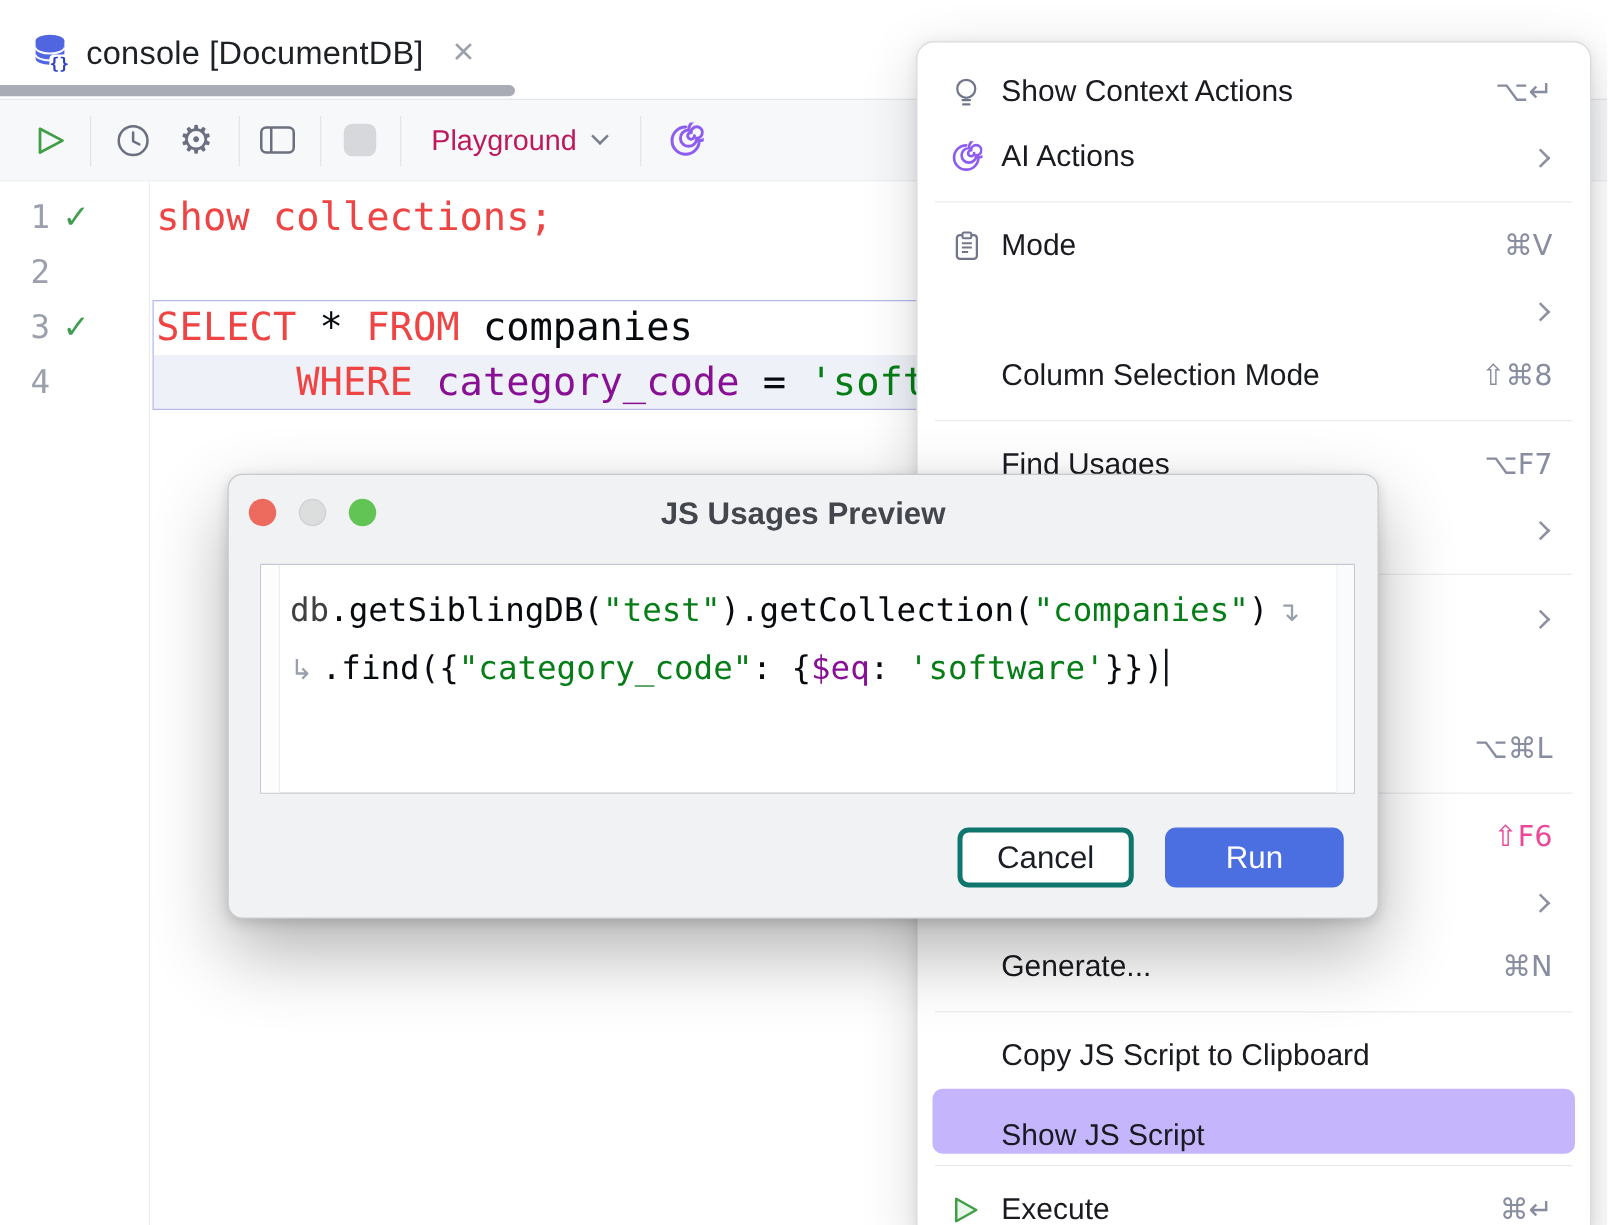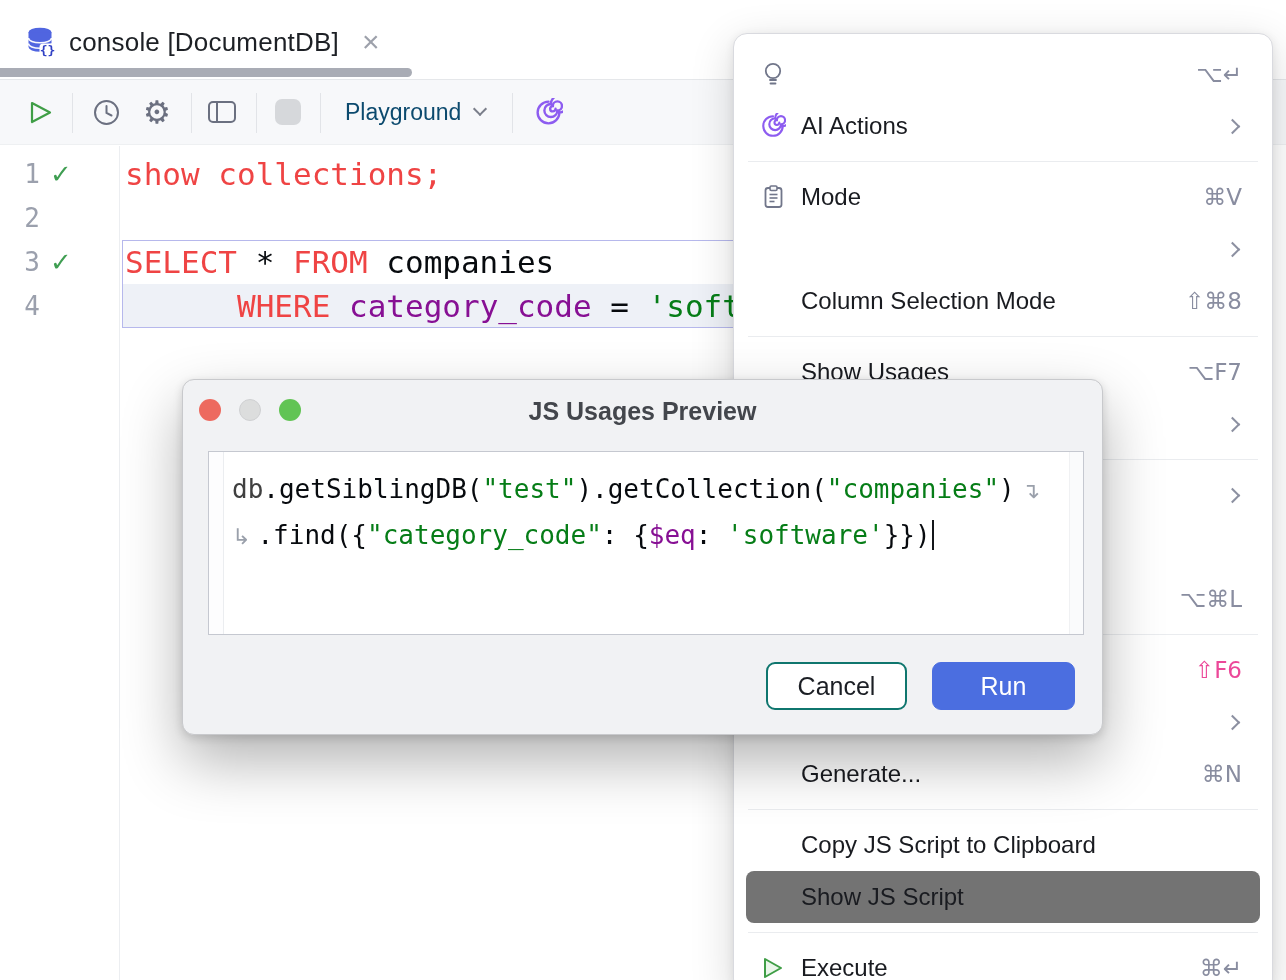--- a/index.html
+++ b/index.html
@@ -16,21 +16,21 @@
   .tab-close { font-size:30px; color:#9da1ab; margin-left:10px; line-height:1; }
   .tab-scrollbar { position:absolute; left:0; top:68px; width:412px; height:9px; background:#a9acb5; border-radius:0 5px 5px 0; }
 
   
   .toolbar { position:absolute; left:0; top:79px; width:100%; height:66px; background:#f7f8fa;
              border-top:1px solid #e5e7ea; border-bottom:1px solid #eef0f2; }
   .tbtn { position:absolute; top:0; height:100%; display:flex; align-items:center; justify-content:center; }
   .tsep { position:absolute; top:13px; width:1px; height:40px; background:#e2e4e8; }
   .stop-square { width:26px; height:26px; background:#d6d8db; border-radius:7px; }
   .playground { position:absolute; left:345px; top:0; height:100%; display:flex; align-items:center; gap:14px; }
-  .playground-label { font-size:23px; color:#0c4a6e; }
+  .playground-label { font-size:23px; color:#be185d; }
   .chev-down { width:10px; height:10px; border-right:2.4px solid #7a7e8a; border-bottom:2.4px solid #7a7e8a;
                transform:rotate(45deg); margin-top:-6px; }
   .gear-glyph { font-family:"DejaVu Sans", sans-serif; font-size:31px; color:#6b7080; line-height:1; }
 
   
   .editor { position:absolute; left:0; top:146px; width:100%; height:834px; background:#fff; z-index:1; }
   .gutter-divider { position:absolute; left:119px; top:0; width:1px; height:100%; background:#eceef1; }
   .current-line { position:absolute; left:123px; top:138px; width:646px; height:43px; background:#eef1f7; }
   .stmt-box { position:absolute; left:122px; top:94px; width:648px; height:88px; border:1.5px solid #b6b8ec; }
   .ed-lines { position:absolute; left:0; top:6px; width:100%; }
@@ -46,21 +46,21 @@
   .c-kw { color:#ef4444; } .c-str { color:#067d17; } .c-field { color:#871094;text-align:center; }
   .c-pl { color:#070a0e; } .c-dbvar { color:#404040; }
   .c-wrap { color:#9aa0ab; font-family:"DejaVu Sans", sans-serif; font-size:22px; }
 
   
   .context-menu { position:absolute; left:733px; top:33px; width:540px; height:960px; z-index:5;
                   background:#fff; border:1px solid #d9dadf; border-radius:14px; padding-top:14px;
                   box-shadow:0 12px 44px rgba(0,0,0,.16), 0 2px 10px rgba(0,0,0,.08); }
   .mi { position:relative; height:52px; margin:0 12px; padding:0 18px 0 55px; display:flex;
         align-items:center; border-radius:8px; }
-  .mi.highlighted { background:#737373; }
+  .mi.highlighted { background:#c4b5fd;align-items:flex-end; }
   .mi-icon { position:absolute; left:14px; top:13px; width:26px; height:26px; display:flex;
              align-items:center; justify-content:center; }
   .mi-label { font-size:24px; color:#191b20; white-space:nowrap; }
   .mi-shortcut { margin-left:auto; font-family:"DejaVu Sans", sans-serif; font-size:23px; color:#898da0; white-space:nowrap; }
   .mi-shortcut.dimmed { color:#ec4899; }
   .mi-chevron { margin-left:auto; width:11px; height:11px; border-right:2.5px solid #8c90a1;
                 border-top:2.5px solid #8c90a1; transform:rotate(45deg); margin-right:4px; }
   .msep { height:1px; background:#eaecef; margin:9px 14px; }
 
   
@@ -76,21 +76,21 @@
   .dlg-code { position:absolute; left:25px; top:71px; width:876px; height:184px; background:#fff;
               border:1px solid #c5c8d0; }
   .dlg-gutter { position:absolute; left:0; top:0; width:15px; height:100%; background:#fdfdfe; border-right:1px solid #ebedf0; }
   .dlg-scroll { position:absolute; right:0; top:0; width:14px; height:100%; background:#fafbfc; border-left:1px solid #f0f1f3; }
   .dlg-lines { position:absolute; left:23px; top:14px; }
   .dlg-line { height:46px; line-height:46px; white-space:pre; font-family:"DejaVu Sans Mono", monospace; font-size:26px; }
   .caret { display:inline-block; width:2px; height:30px; background:#14161a; vertical-align:-6px; margin-left:1px; }
   .dlg-btn { position:absolute; top:282px; height:48px; border-radius:9px; font-size:25px;
              display:flex; align-items:center; justify-content:center; cursor:default;
              font-family:"Liberation Sans", sans-serif; }
-  .btn-cancel { left:583px; width:141px; background:#fff; border:2px solid #0f766e; color:#1b1e24; }
+  .btn-cancel { left:583px; width:141px; background:#fff; border:4px solid #0f766e; color:#1b1e24; }
   .btn-run { left:749px; width:143px; background:#4b6ee0; border:1px solid #4b6ee0; color:#fff; }
 </style>
 </head>
 <body>
 
 <div class="screen">
 
   <div class="tabbar">
     <div class="tab">
       <svg width="30" height="32" viewBox="0 0 30 32">
@@ -175,20 +175,21 @@
 
   <div class="context-menu" id="context-menu">
       <div class="mi">
         <span class="mi-icon">
           <svg width="26" height="26" viewBox="0 0 26 26">
             <circle cx="13" cy="10" r="7.2" fill="none" stroke="#71768a" stroke-width="1.8"></circle>
             <line x1="10" y1="19" x2="16" y2="19" stroke="#71768a" stroke-width="1.8" stroke-linecap="round"></line>
             <line x1="10.5" y1="22.5" x2="15.5" y2="22.5" stroke="#71768a" stroke-width="1.8" stroke-linecap="round"></line>
           </svg>
         </span>
+        <span class="mi-label">Show Context Actions</span>
         <span class="mi-shortcut">⌥↵</span>
       </div>
       <div class="mi">
         <span class="mi-icon">
           <svg width="26" height="26" viewBox="0 0 28 28">
             <path d="M14 3.5 A10.5 10.5 0 1 0 24.5 14 A8.2 8.2 0 1 0 16.3 5.8 A6.3 6.3 0 1 0 22.6 12.1 A4.4 4.4 0 1 0 18.2 7.7 A2.6 2.6 0 1 0 20.8 10.3" fill="none" stroke="#8d5cf0" stroke-width="2.3" stroke-linecap="round"></path>
           </svg>
         </span>
         <span class="mi-label">AI Actions</span>
         <span class="mi-chevron"></span>
@@ -209,21 +210,21 @@
       </div>
       <div class="mi">
         <span class="mi-chevron"></span>
       </div>
       <div class="mi">
         <span class="mi-label">Column Selection Mode</span>
         <span class="mi-shortcut">⇧⌘8</span>
       </div>
       <div class="msep"></div>
       <div class="mi">
-        <span class="mi-label">Show Usages</span>
+        <span class="mi-label">Find Usages</span>
         <span class="mi-shortcut">⌥F7</span>
       </div>
       <div class="mi">
         <span class="mi-label"></span>
         <span class="mi-chevron"></span>
       </div>
       <div class="msep"></div>
       <div class="mi">
         <span class="mi-label"></span>
         <span class="mi-chevron"></span>

